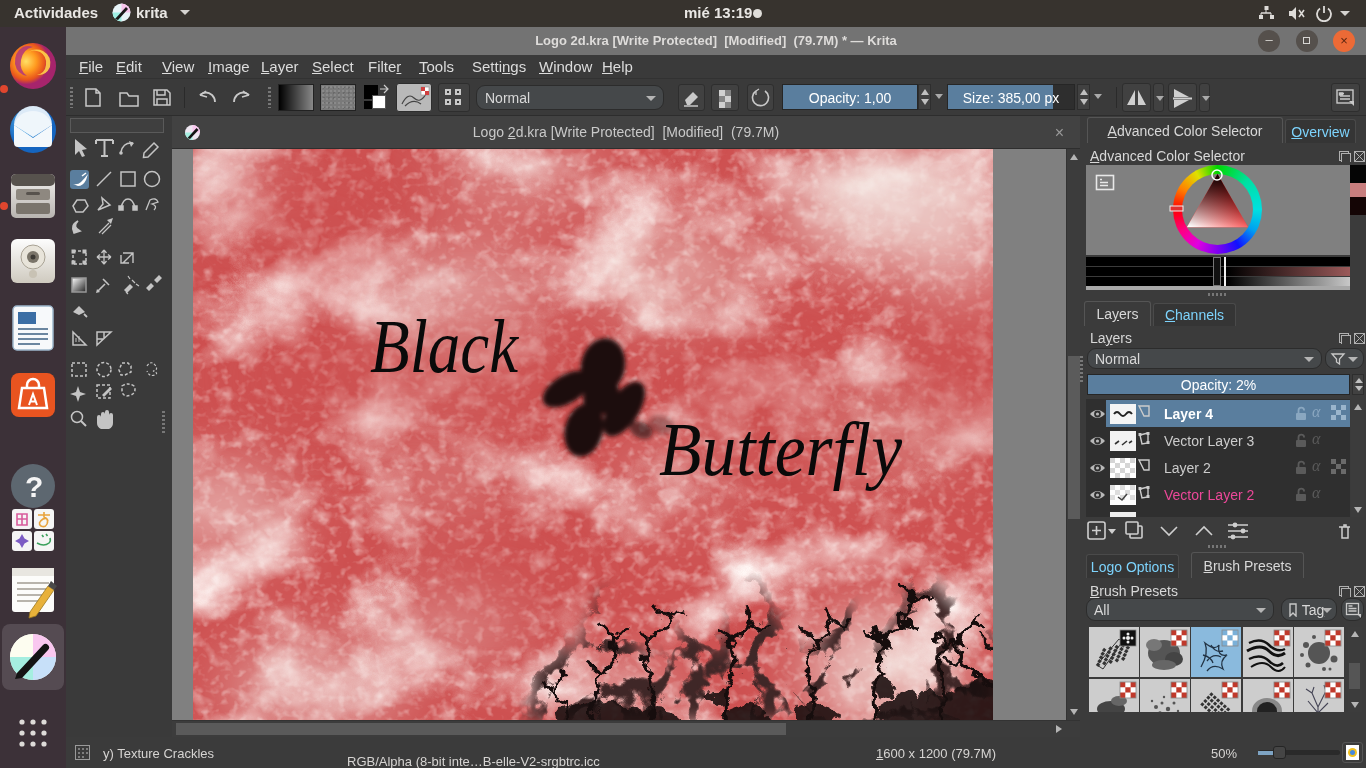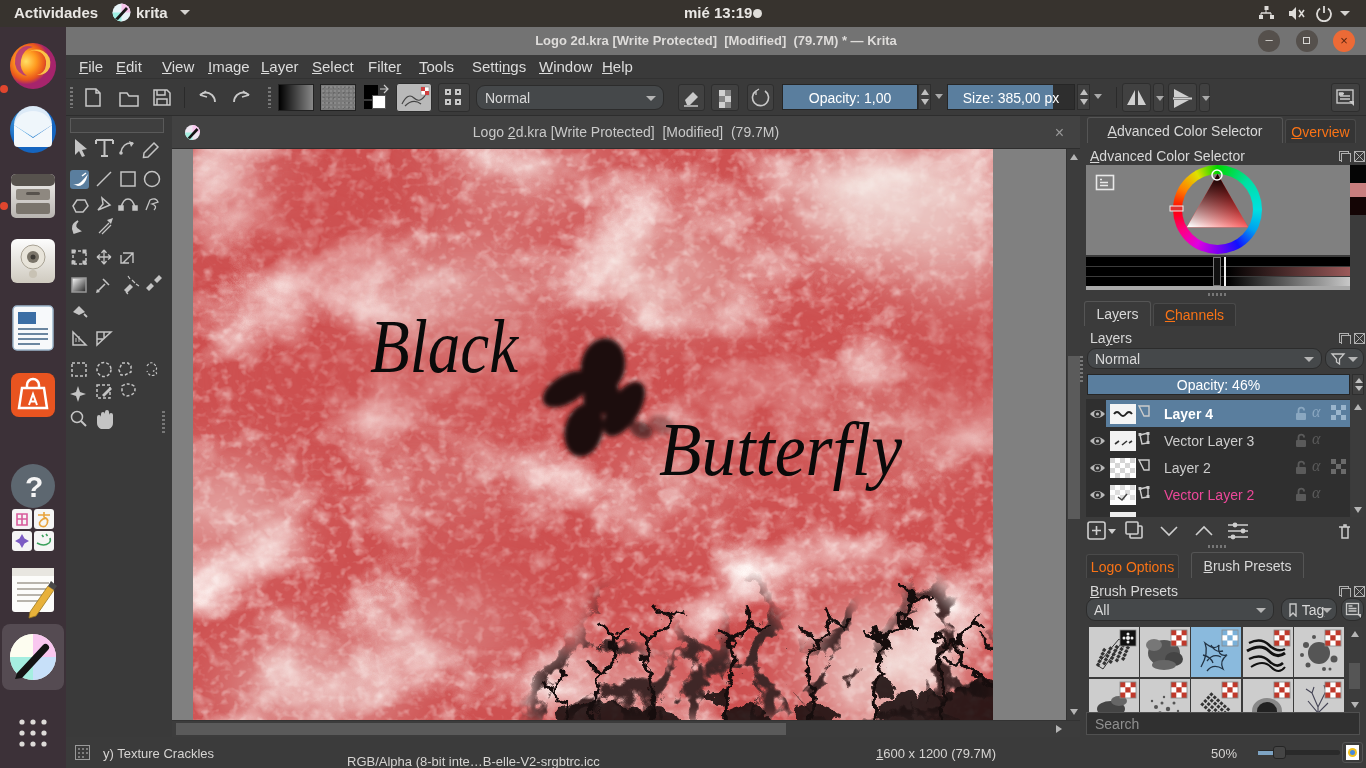--- a/index.html
+++ b/index.html
@@ -20,21 +20,21 @@
 #subwin{left:172px;top:116px;width:908px;height:621px;background:#808080}
 #subtab{position:absolute;left:0;top:0;width:908px;height:33px;background:#424242;border-bottom:1px solid #2e2e2e;color:#c9c9c9;font-size:14px;text-align:center;line-height:33px}
 #canvas{position:absolute;left:21px;top:33px;width:800px;height:571px}
 
 .sbar{position:absolute;background:#3c3c3c}
 
 #rpanel{left:1080px;top:116px;width:286px;height:621px;background:#3b3b3b}
 
 #statusbar{left:66px;top:737px;width:1300px;height:31px;background:#3b3b3b;color:#d6d4d2;font-size:13px}
 .tab{position:absolute;background:#3b3b3b;border:1px solid #555;border-bottom:none;border-radius:3px 3px 0 0;color:#d8d8d8;font-size:14px;text-align:center}
-.tab.inactive{background:#353535;border-color:#4a4a4a;color:#f97316}
+.tab.inactive{background:#353535;border-color:#4a4a4a;color:#7dd3fc}
 .combo{position:absolute;background:#45484a;border:1px solid #2c2c2c;border-radius:9px;color:#d8d8d8;font-size:14px}
 .combo .arr{position:absolute;right:7px;top:50%;margin-top:-2px;width:0;height:0;border-left:5px solid transparent;border-right:5px solid transparent;border-top:5px solid #b5b5b5}
 .slider{position:absolute;background:#2e2e2e;border:1px solid #262626;color:#fff;font-size:14px;text-align:center;overflow:hidden}
 .slider .fill{position:absolute;left:0;top:0;bottom:0;background:#5a7e9e}
 .slider .lab{position:relative}
 .tbtn{position:absolute;background:#414141;border:1px solid #2e2e2e;border-radius:3px}
 </style></head>
 <body>
 <div id="stage">
 
@@ -538,21 +538,21 @@
       </svg>
 
   <div class="combo" style="left:7px;top:232px;width:235px;height:21px;line-height:20px;padding-left:7px">Normal<span class="arr"></span></div>
   <div class="combo" style="left:245px;top:232px;width:39px;height:21px">
         <svg width="16" height="14" style="position:absolute;left:4px;top:3px" fill="none" stroke="#c8c8c8" stroke-width="1.3">
           <path d="M2 2h12l-4.5 5v5l-3-2V7z"></path>
         </svg>
         <span class="arr" style="right:5px"></span>
       </div>
 
-  <div class="slider" style="left:7px;top:258px;width:263px;height:21px;line-height:21px"><div class="fill" style="width:100%"></div><span class="lab">Opacity:  46%</span></div>
+  <div class="slider" style="left:7px;top:258px;width:263px;height:21px;line-height:21px"><div class="fill" style="width:100%"></div><span class="lab">Opacity:  2%</span></div>
   <div style="position:absolute;left:272px;top:258px;width:12px;height:21px;background:#414141;border:1px solid #2e2e2e">
     <div style="position:absolute;left:2px;top:3px;width:0;height:0;border-left:4px solid transparent;border-right:4px solid transparent;border-bottom:5px solid #c0c0c0"></div>
     <div style="position:absolute;left:2px;bottom:3px;width:0;height:0;border-left:4px solid transparent;border-right:4px solid transparent;border-top:5px solid #c0c0c0"></div>
   </div>
 
   <div style="position:absolute;left:6px;top:283px;width:264px;height:118px;background:#2f2f2f;overflow:hidden">
     <div style="position:absolute;left:0;top:1px;width:264px;height:27px;background:transparent">
           <div style="position:absolute;left:20px;top:0;width:244px;height:27px;background:#5a7e9e"></div>
     <svg width="17" height="14" style="position:absolute;left:3px;top:7px">
             <path d="M1 7 Q8.5 -1 16 7 Q8.5 15 1 7Z" fill="#b8b8b8"></path>
@@ -892,21 +892,20 @@
             <rect width="16" height="16" fill="none" stroke="#888" stroke-width="0.8"></rect>
           </g>
         </svg>
   </div>
   <div style="position:absolute;left:268px;top:511px;width:14px;height:85px;background:#3c3c3c">
     <div style="position:absolute;left:3px;top:4px;width:0;height:0;border-left:4px solid transparent;border-right:4px solid transparent;border-bottom:6px solid #b5b5b5"></div>
     <div style="position:absolute;left:1px;top:36px;width:11px;height:26px;background:#555"></div>
     <div style="position:absolute;left:3px;bottom:4px;width:0;height:0;border-left:4px solid transparent;border-right:4px solid transparent;border-top:6px solid #b5b5b5"></div>
   </div>
 
-  <div style="position:absolute;left:6px;top:596px;width:274px;height:23px;background:#303030;border:1px solid #505050;color:#909090;font-size:14px;line-height:22px;padding-left:8px">Search</div>
 </div>
 
 <div class="abs" style="left:1080px;top:356px;width:3px;height:26px;background:repeating-linear-gradient(#777 0 2px,transparent 2px 4px)"></div>
 
 <div class="abs" id="statusbar">
   <span style="position:absolute;left:37px;top:9px">y) Texture Crackles</span>
   <span style="position:absolute;left:281px;top:17px">RGB/Alpha (8-bit inte…B-elle-V2-srgbtrc.icc</span>
   <span style="position:absolute;left:810px;top:9px"><u>1</u>600 x 1200 (79.7M)</span>
   <span style="position:absolute;left:1145px;top:9px">50%</span>
   <div style="position:absolute;left:1192px;top:13px;width:82px;height:5px;border-radius:2.5px;background:#2a2a2a"></div>

